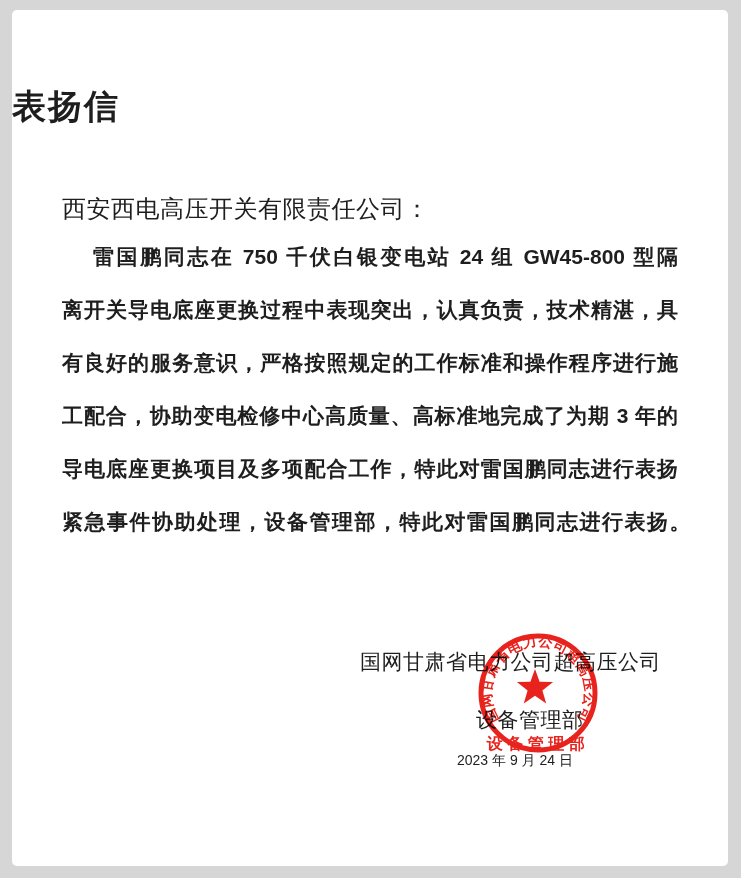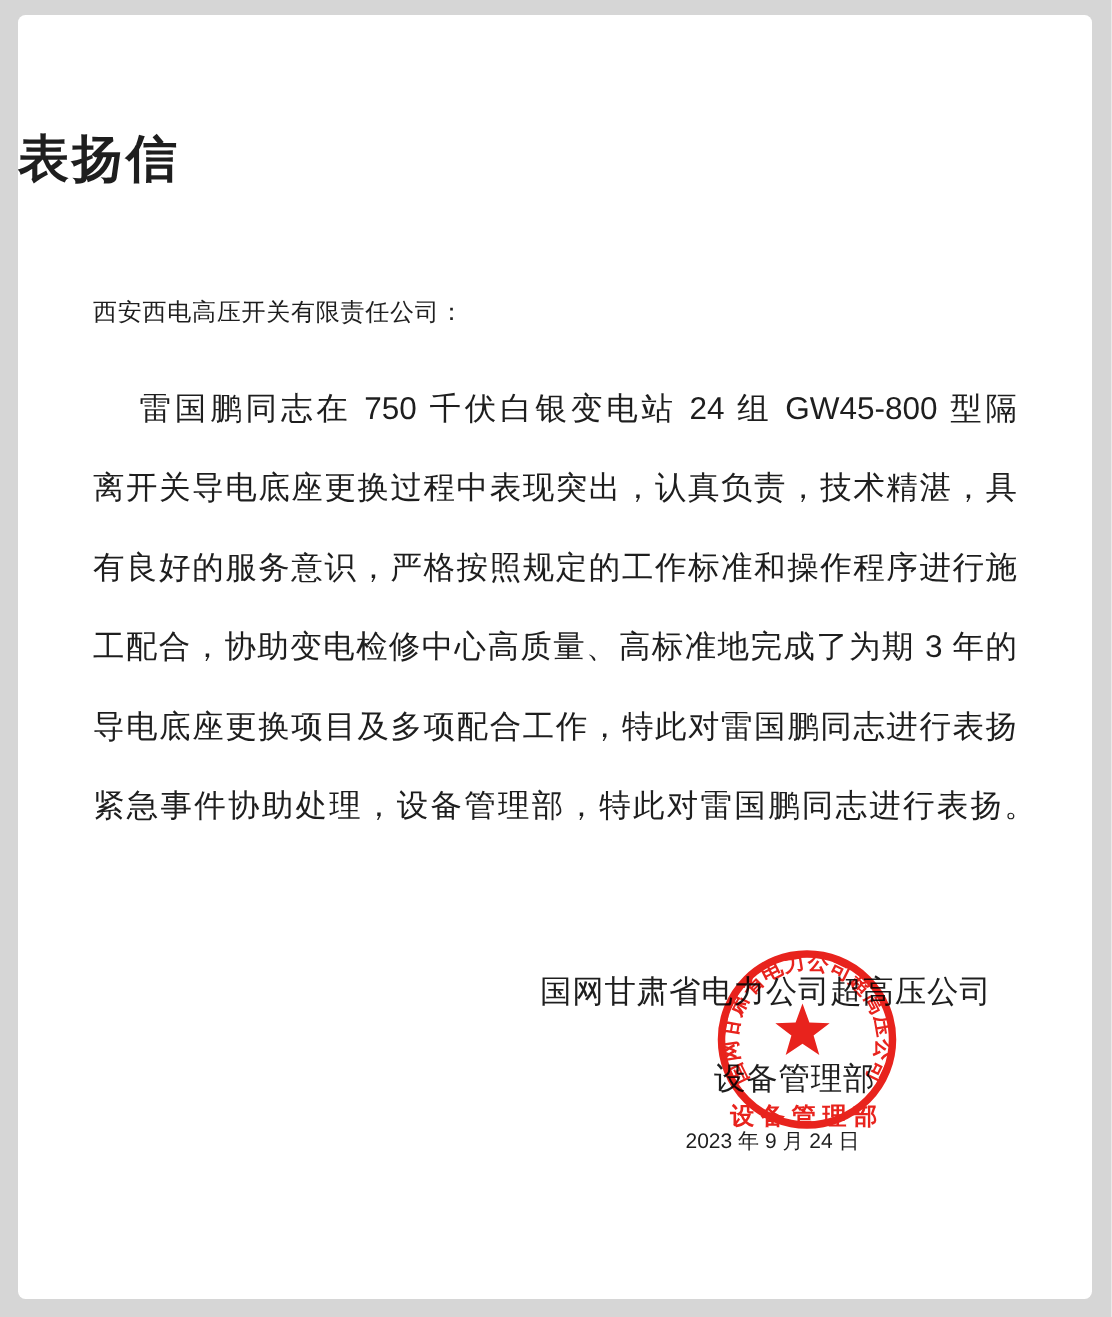--- a/index.html
+++ b/index.html
@@ -29,29 +29,30 @@
     top:76px;left:0;right:0;
     font-family:"DejaVu Serif","Liberation Serif",serif;
     font-size:34px;
     font-weight:700;
     letter-spacing:2px;
     line-height:1.2;
   }
   .salutation{
     position:absolute;
     left:50px;top:172px;
-    font-size:16px;
+    font-size:24px;
     line-height:53px;
     letter-spacing:0.5px;
     white-space:nowrap;
   }
   .body-block{
     position:absolute;
-    left:50px;top:236px;
+    left:50px;top:220px;
     width:616px;
+    font-weight:bold;
   }
   .line{
     font-size:21px;
     line-height:53px;
     height:53px;
     white-space:nowrap;
   }
   .line.just{
     text-align:justify;
     text-align-last:justify;

